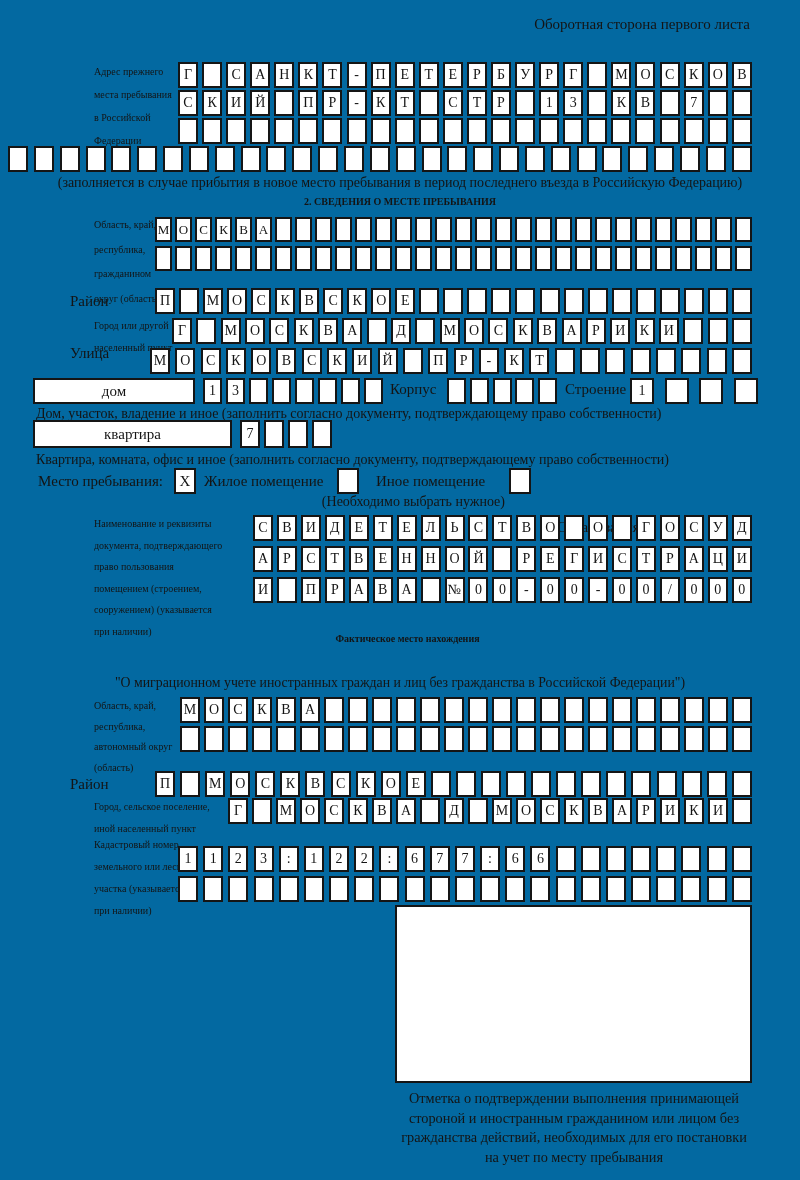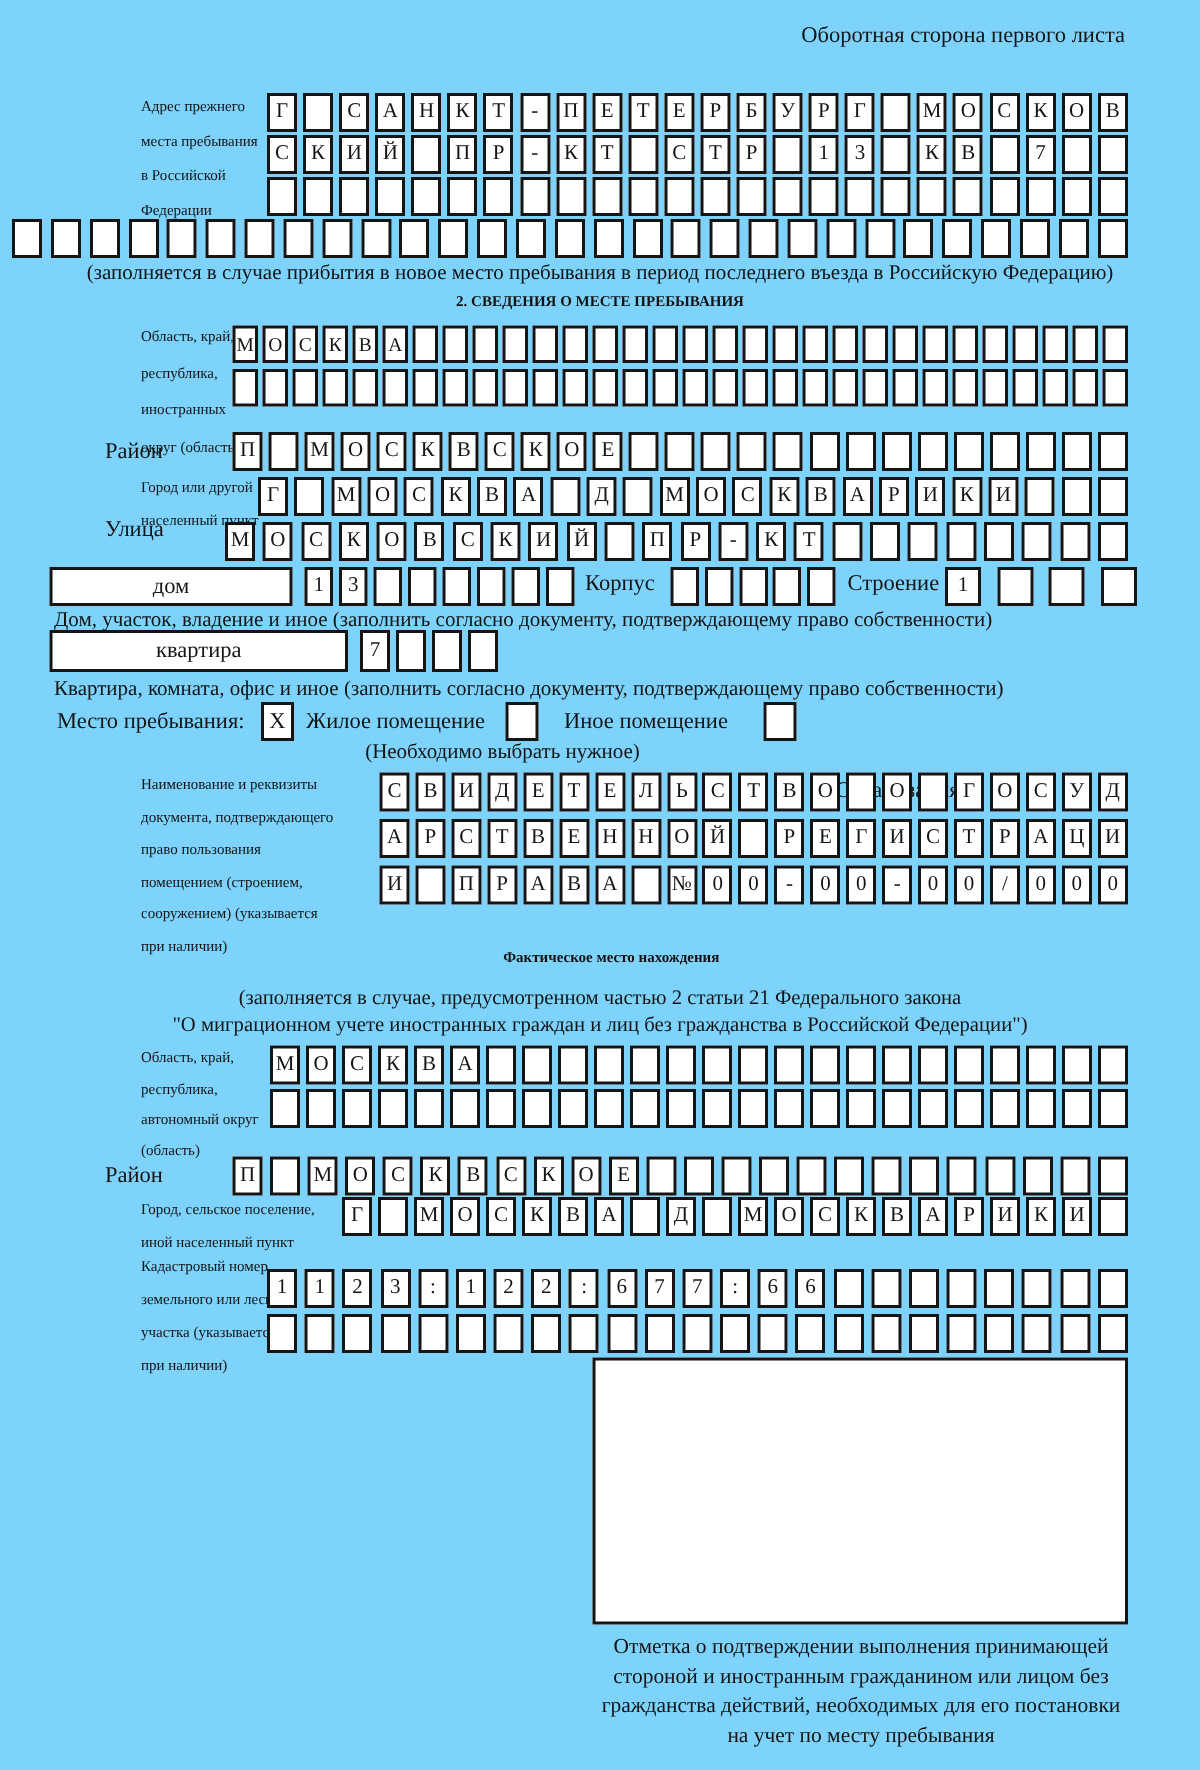--- a/index.html
+++ b/index.html
@@ -1,17 +1,17 @@
 <!DOCTYPE html>
 <html><head>
 <meta charset="utf-8">
 <style>
   html,body{margin:0;padding:0;background:#fff;}
   #page{
-    position:relative;width:800px;height:1180px;background:#7dd3fc;
+    position:relative;width:800px;height:1180px;background:#0369a1;
     font-family:"Liberation Serif","DejaVu Serif",serif;color:#141414;overflow:hidden;
   }
   .txt{position:absolute;font-size:15px;white-space:nowrap;}
   .lbl{position:absolute;font-size:10px;margin-left:24px;}
   .lbl .line{white-space:nowrap;line-height:23px;}
   .lh20 .line{line-height:20.5px;}
   .lh21 .line{line-height:21.5px;}
   .lh22 .line{line-height:22px;}
   .lh24 .line{line-height:24.5px;}
   .cap{position:absolute;font-size:14px;white-space:nowrap;}
@@ -161,21 +161,21 @@
       <div class="cell"></div>
       <div class="cell"></div>
     </div>
   <div class="cap center" style="top:175px;">(заполняется в случае прибытия в новое место пребывания в период последнего въезда в Российскую Федерацию)</div>
 
   <div class="title" style="top:196px;">2. СВЕДЕНИЯ О МЕСТЕ ПРЕБЫВАНИЯ</div>
 
   <div class="lbl lh24" style="left:70px;top:213px;">
       <div class="line">Область, край,</div>
       <div class="line">республика,</div>
-      <div class="line">иностранных</div>
+      <div class="line">гражданином</div>
       <div class="line">округ (область)</div>
     </div>
   <div class="cellrow c17" style="left:155px;top:217px;width:597px;">
       <div class="cell">М</div>
       <div class="cell">О</div>
       <div class="cell">С</div>
       <div class="cell">К</div>
       <div class="cell">В</div>
       <div class="cell">А</div>
       <div class="cell"></div>
@@ -361,21 +361,21 @@
     </div>
   <div class="cap" style="left:36px;top:452px;">Квартира, комната, офис и иное (заполнить согласно документу, подтверждающему право собственности)</div>
 
   <div class="txt" style="left:38px;top:473px;">Место пребывания:</div>
   <div class="chk" style="left:174px;top:468px;">X</div>
   <div class="txt" style="left:204px;top:473px;">Жилое помещение</div>
   <div class="chk" style="left:337px;top:468px;"></div>
   <div class="txt" style="left:376px;top:473px;">Иное помещение</div>
   <div class="chk" style="left:509px;top:468px;"></div>
   <div class="txt" style="left:557px;top:473px;margin-top:46px;">Организация</div>
-  <div class="cap" style="left:165px;top:494px;width:340px;text-align:center;">(Необходимо выбрать нужное)</div>
+  <div class="cap" style="left:165px;top:494px;width:340px;text-align:right;">(Необходимо выбрать нужное)</div>
 
   <div class="lbl lh21" style="left:70px;top:513px;">
       <div class="line">Наименование и реквизиты</div>
       <div class="line">документа, подтверждающего</div>
       <div class="line">право пользования</div>
       <div class="line">помещением (строением,</div>
       <div class="line">сооружением) (указывается</div>
       <div class="line">при наличии)</div>
     </div>
   <div class="cellrow" style="left:253px;top:515px;width:499px;">
@@ -442,21 +442,20 @@
       <div class="cell">-</div>
       <div class="cell">0</div>
       <div class="cell">0</div>
       <div class="cell">/</div>
       <div class="cell">0</div>
       <div class="cell">0</div>
       <div class="cell">0</div>
     </div>
 
   <div class="title" style="top:633px;margin-left:15px;">Фактическое место нахождения</div>
-  <div class="cap center" style="top:657px;font-size:13.8px;">(заполняется в случае, предусмотренном частью 2 статьи 21 Федерального закона</div>
   <div class="cap center" style="top:675px;font-size:13.8px;">"О миграционном учете иностранных граждан и лиц без гражданства в Российской Федерации")</div>
 
   <div class="lbl lh20" style="left:70px;top:696px;">
       <div class="line">Область, край,</div>
       <div class="line">республика,</div>
       <div class="line">автономный округ</div>
       <div class="line">(область)</div>
     </div>
   <div class="cellrow" style="left:180px;top:697px;width:572px;">
       <div class="cell">М</div>

